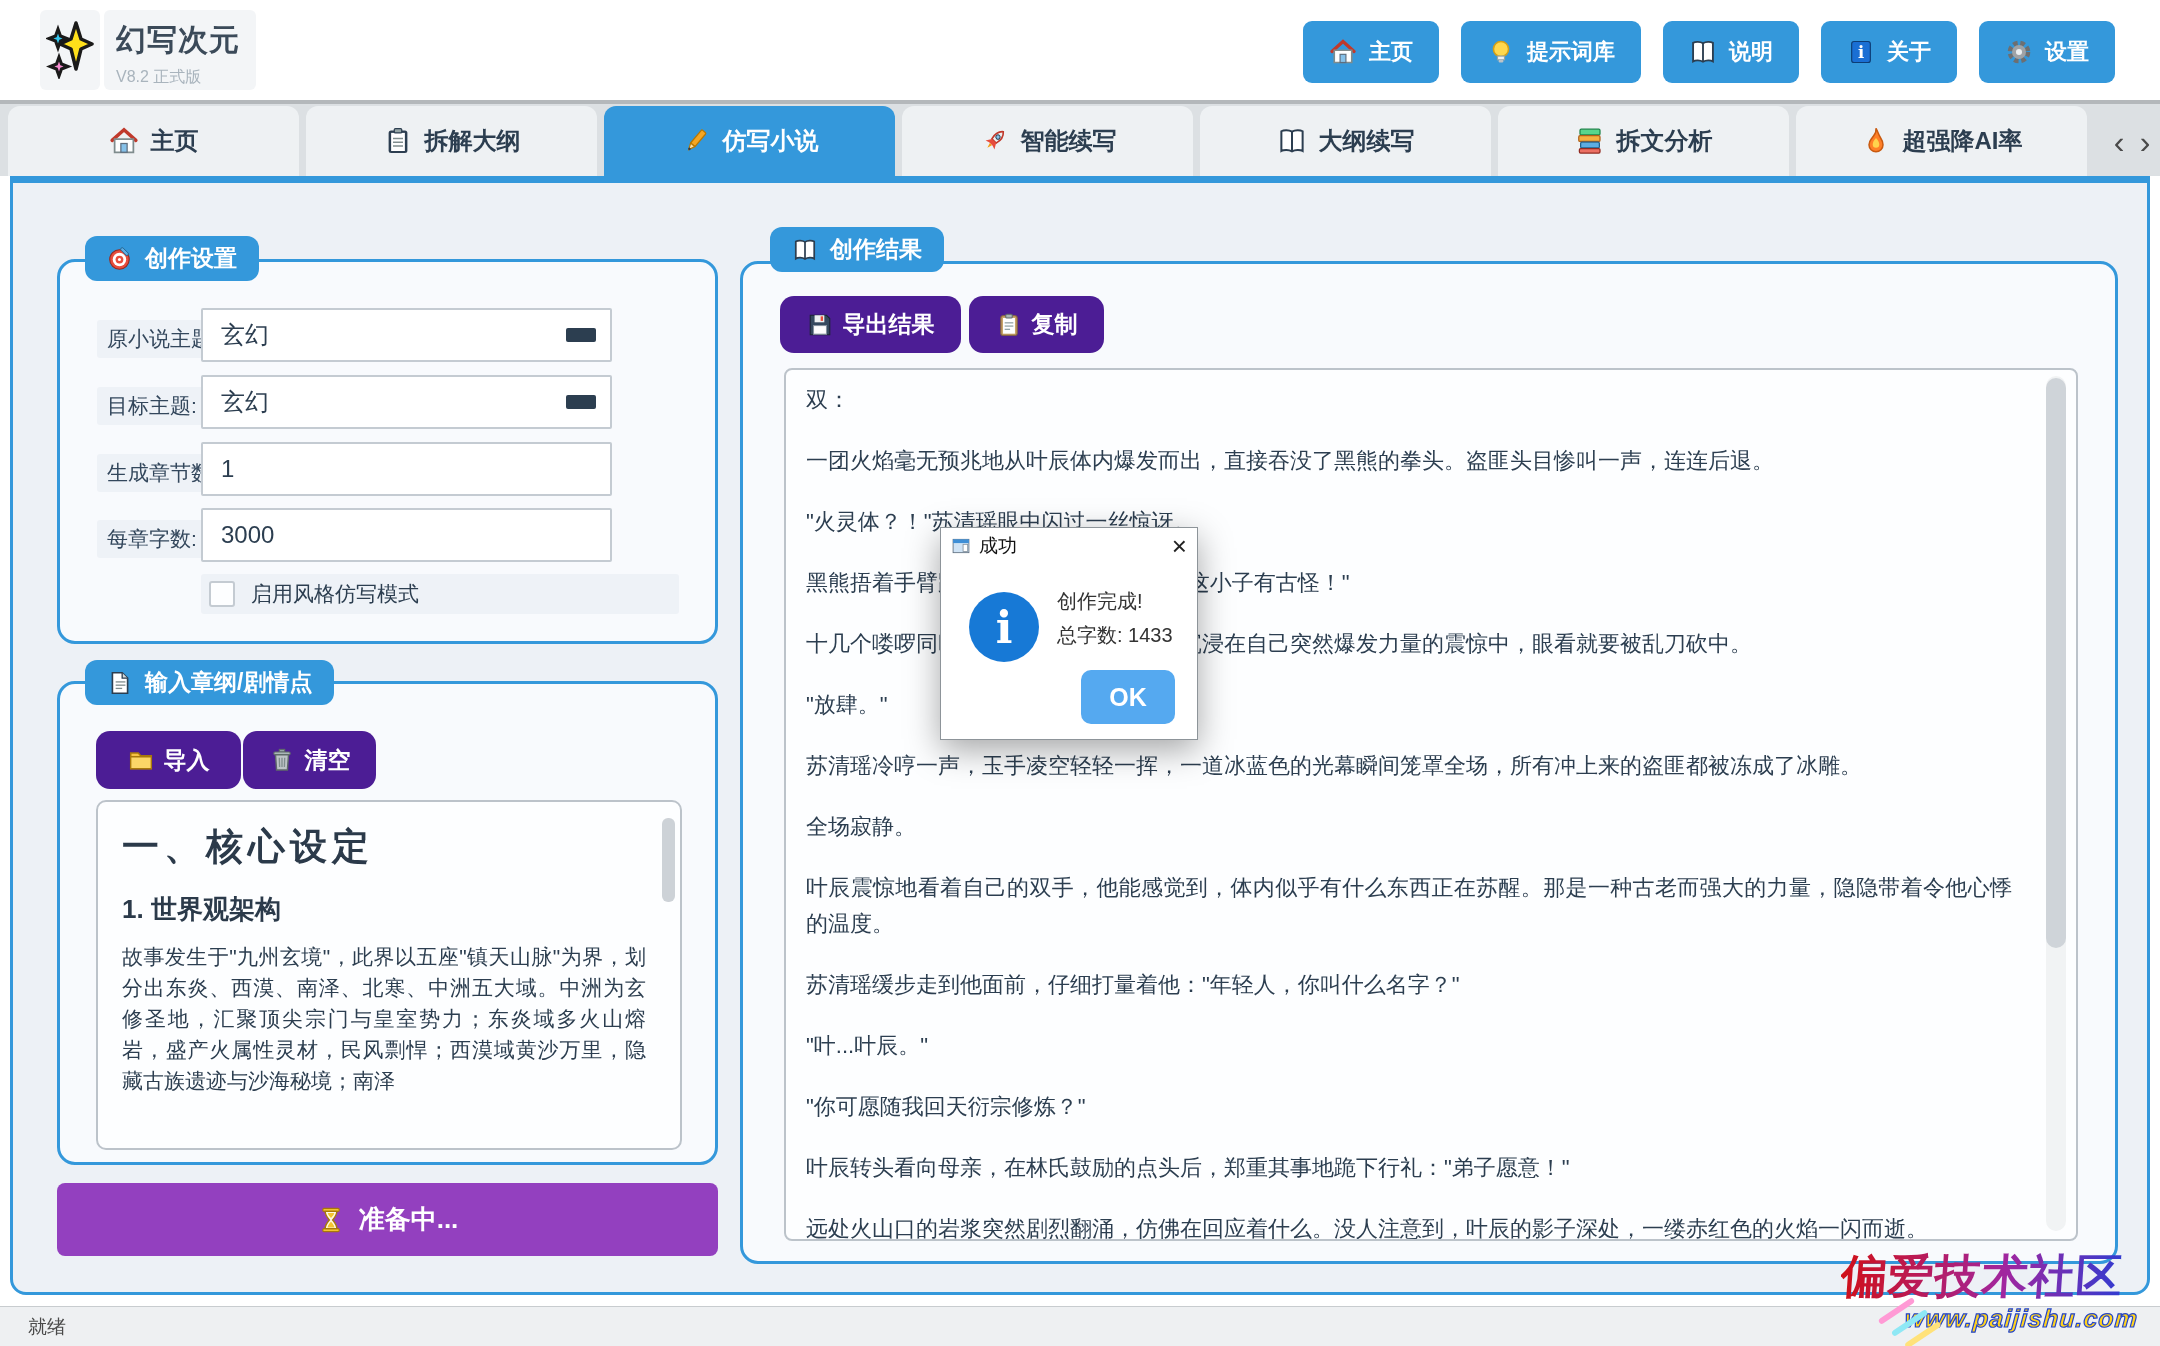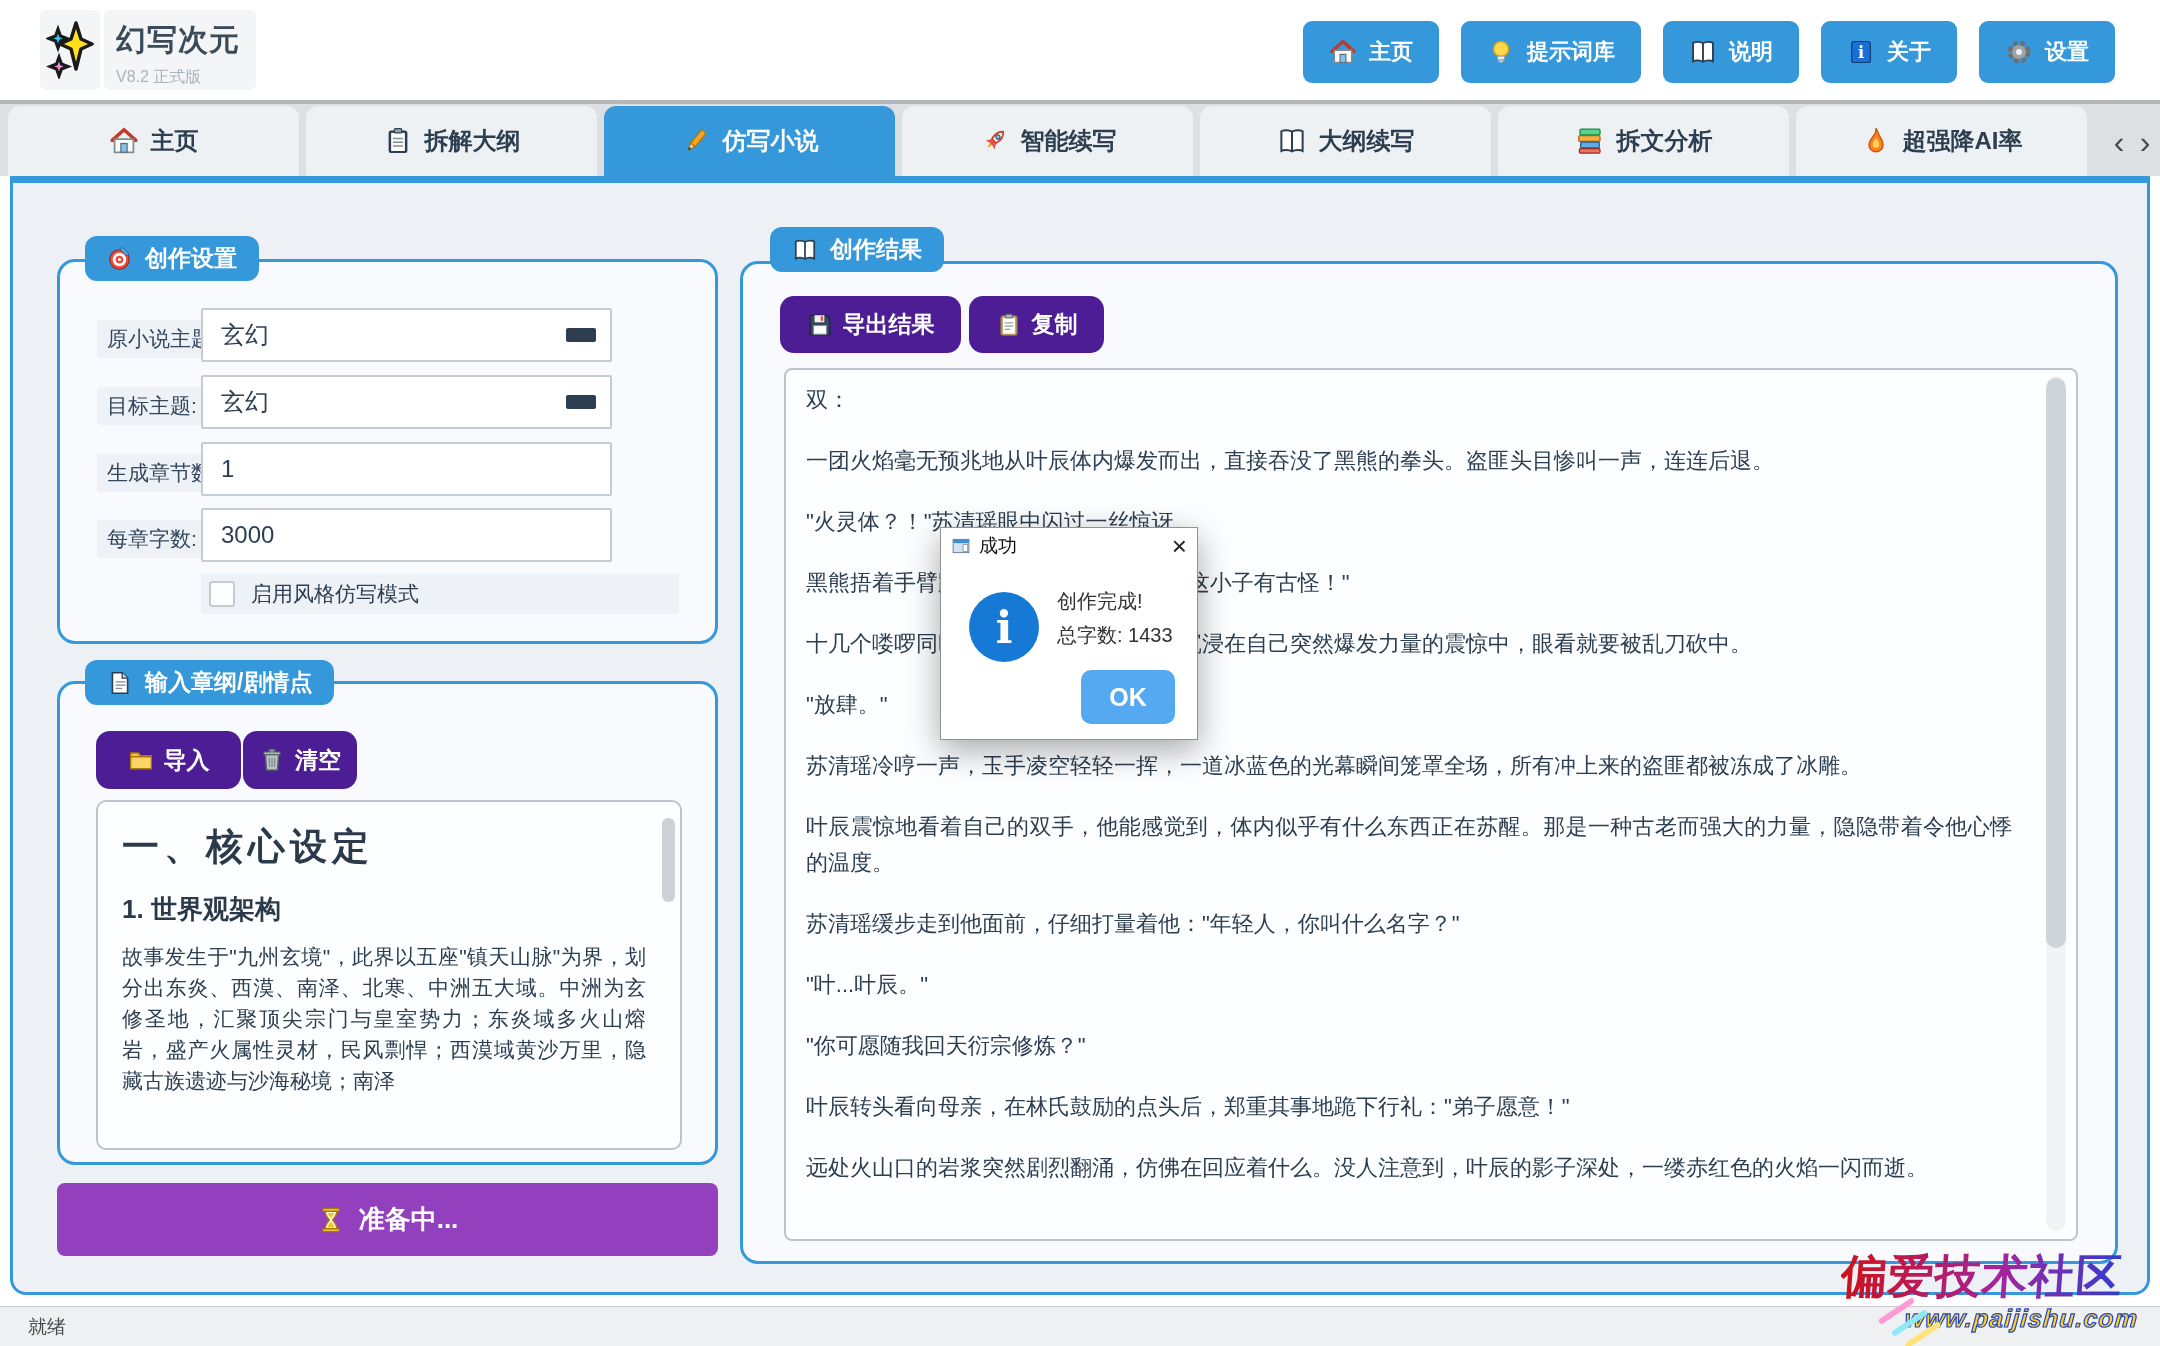--- a/index.html
+++ b/index.html
@@ -55,21 +55,21 @@
   .check-strip { position:absolute; left:141px; top:312px; width:478px; height:40px; background:#eef2f7; display:flex; align-items:center;
                  gap:16px; padding-left:8px; border-radius:3px; }
   .checkbox { width:26px; height:26px; background:#fdfeff; border:2px solid #c4cbd2; border-radius:3px; }
   .check-label { font-size:21px; color:#2c3e50; }
 
   
   .small-btn { position:absolute; height:58px; background:#4c1d95; border-radius:14px; color:#fff; font-size:23px; font-weight:bold;
                display:flex; align-items:center; justify-content:center; gap:10px; cursor:pointer; }
   .small-btn .ico { width:26px; height:26px; }
   #btn-import { left:36px; top:47px; width:145px; }
-  #btn-clear  { left:183px; top:47px; width:114px; }
+  #btn-clear  { left:183px; top:47px; width:133px; }
   .outline-text { position:absolute; left:36px; top:116px; width:586px; height:350px; background:#fdfeff; border:2px solid #bcc3ca;
                   border-radius:10px; padding:16px 34px 0 24px; overflow:hidden; }
   .outline-text h1 { font-size:37px; letter-spacing:5px; color:#2b3a4a; margin:4px 0 20px 0; }
   .outline-text h2 { font-size:26px; color:#2b3a4a; margin:0 0 14px 0; }
   .outline-body { font-size:21px; line-height:31px; text-align:justify; color:#2c3e50; }
   .mini-thumb { position:absolute; right:5px; top:16px; width:13px; height:84px; background:#cdd2d7; border-radius:6px; }
 
   .purple-btn { position:absolute; left:57px; top:1183px; width:661px; height:73px; background:#9340bf; border-radius:8px; z-index:1;
                 color:#fff; font-size:26px; font-weight:bold; display:flex; align-items:center; justify-content:center; gap:14px; cursor:pointer; }
   .purple-btn .ico { width:28px; height:28px; }
@@ -398,20 +398,21 @@
     <span>复制</span>
   </div>
   <div class="result-box" id="result-box">
     <p>双：</p>
       <p>一团火焰毫无预兆地从叶辰体内爆发而出，直接吞没了黑熊的拳头。盗匪头目惨叫一声，连连后退。</p>
       <p>"火灵体？！"苏清瑶眼中闪过一丝惊讶。</p>
       <p>黑熊捂着手臂跌坐在地上，嘶声吼道："这小子有古怪！"</p>
       <p>十几个喽啰同时挥刀冲了上来。叶辰还沉浸在自己突然爆发力量的震惊中，眼看就要被乱刀砍中。</p>
       <p>"放肆。"</p>
       <p>苏清瑶冷哼一声，玉手凌空轻轻一挥，一道冰蓝色的光幕瞬间笼罩全场，所有冲上来的盗匪都被冻成了冰雕。</p>
+      <p>全场寂静。</p>
       <p>叶辰震惊地看着自己的双手，他能感觉到，体内似乎有什么东西正在苏醒。那是一种古老而强大的力量，隐隐带着令他心悸的温度。</p>
       <p>苏清瑶缓步走到他面前，仔细打量着他："年轻人，你叫什么名字？"</p>
       <p>"叶...叶辰。"</p>
       <p>"你可愿随我回天衍宗修炼？"</p>
       <p>叶辰转头看向母亲，在林氏鼓励的点头后，郑重其事地跪下行礼："弟子愿意！"</p>
       <p>远处火山口的岩浆突然剧烈翻涌，仿佛在回应着什么。没人注意到，叶辰的影子深处，一缕赤红色的火焰一闪而逝。</p>
       <div class="rscroll-track"></div>
     <div class="rscroll-thumb"></div>
   </div>
 </div>

